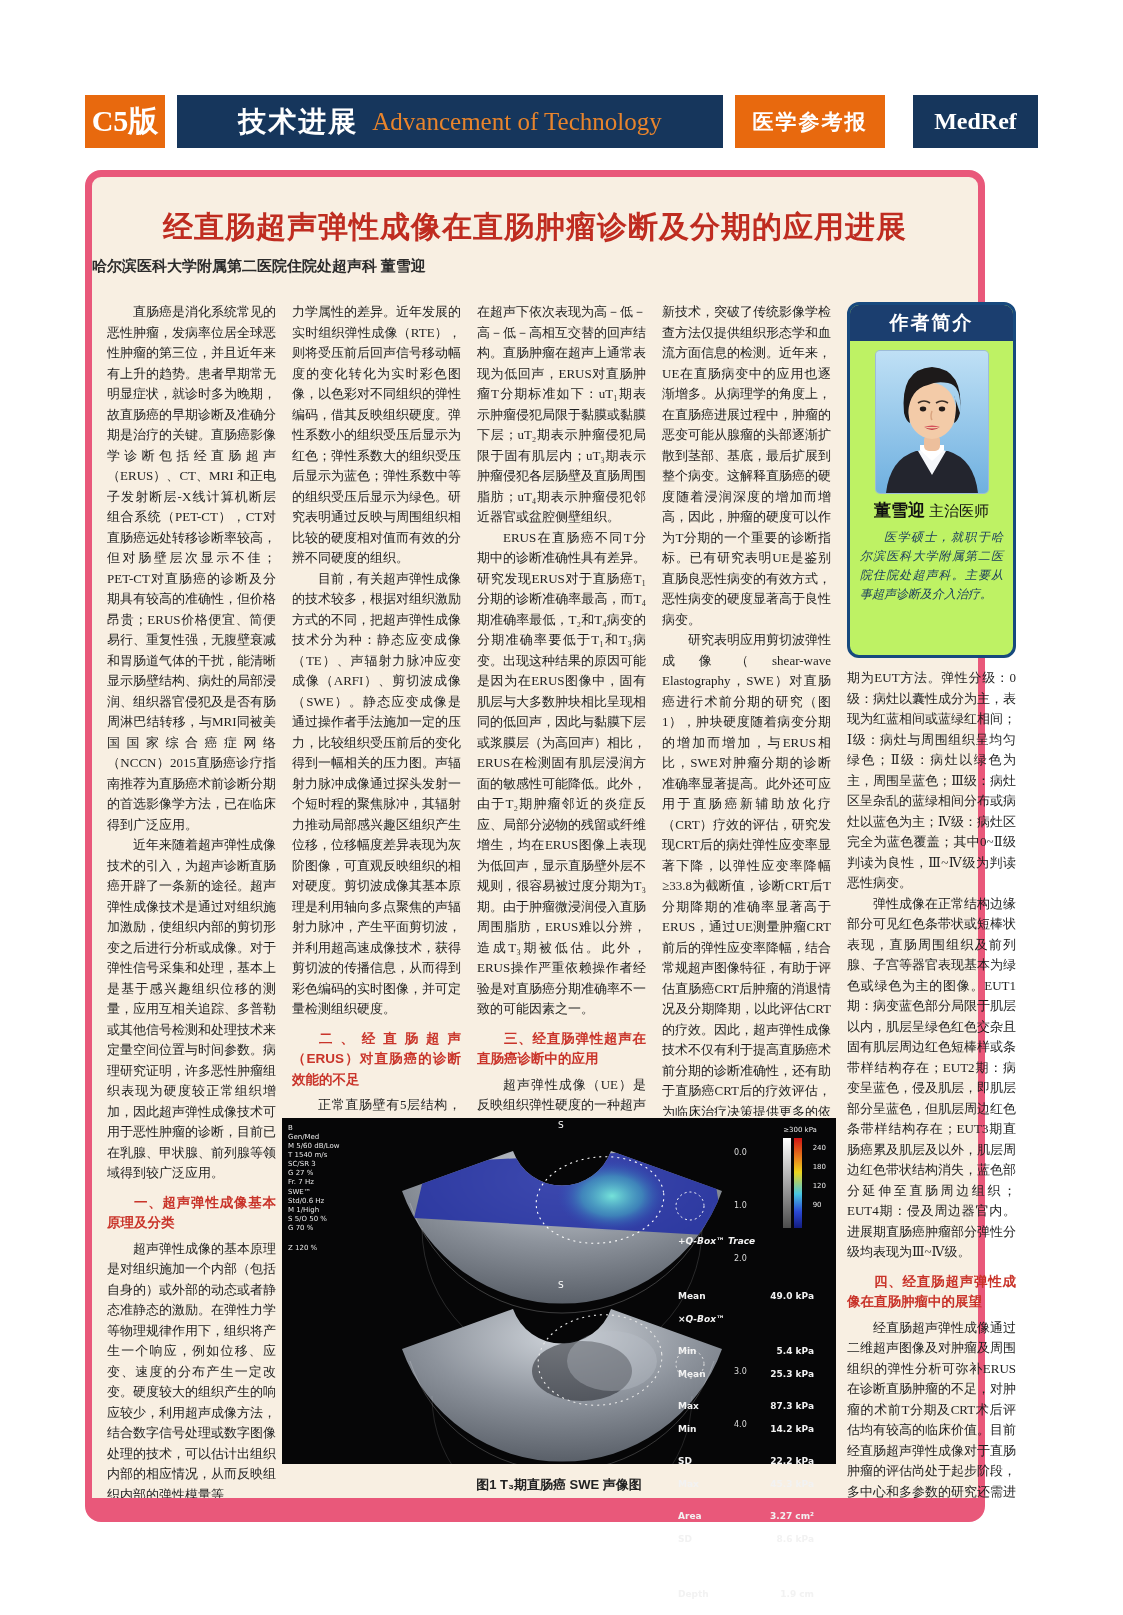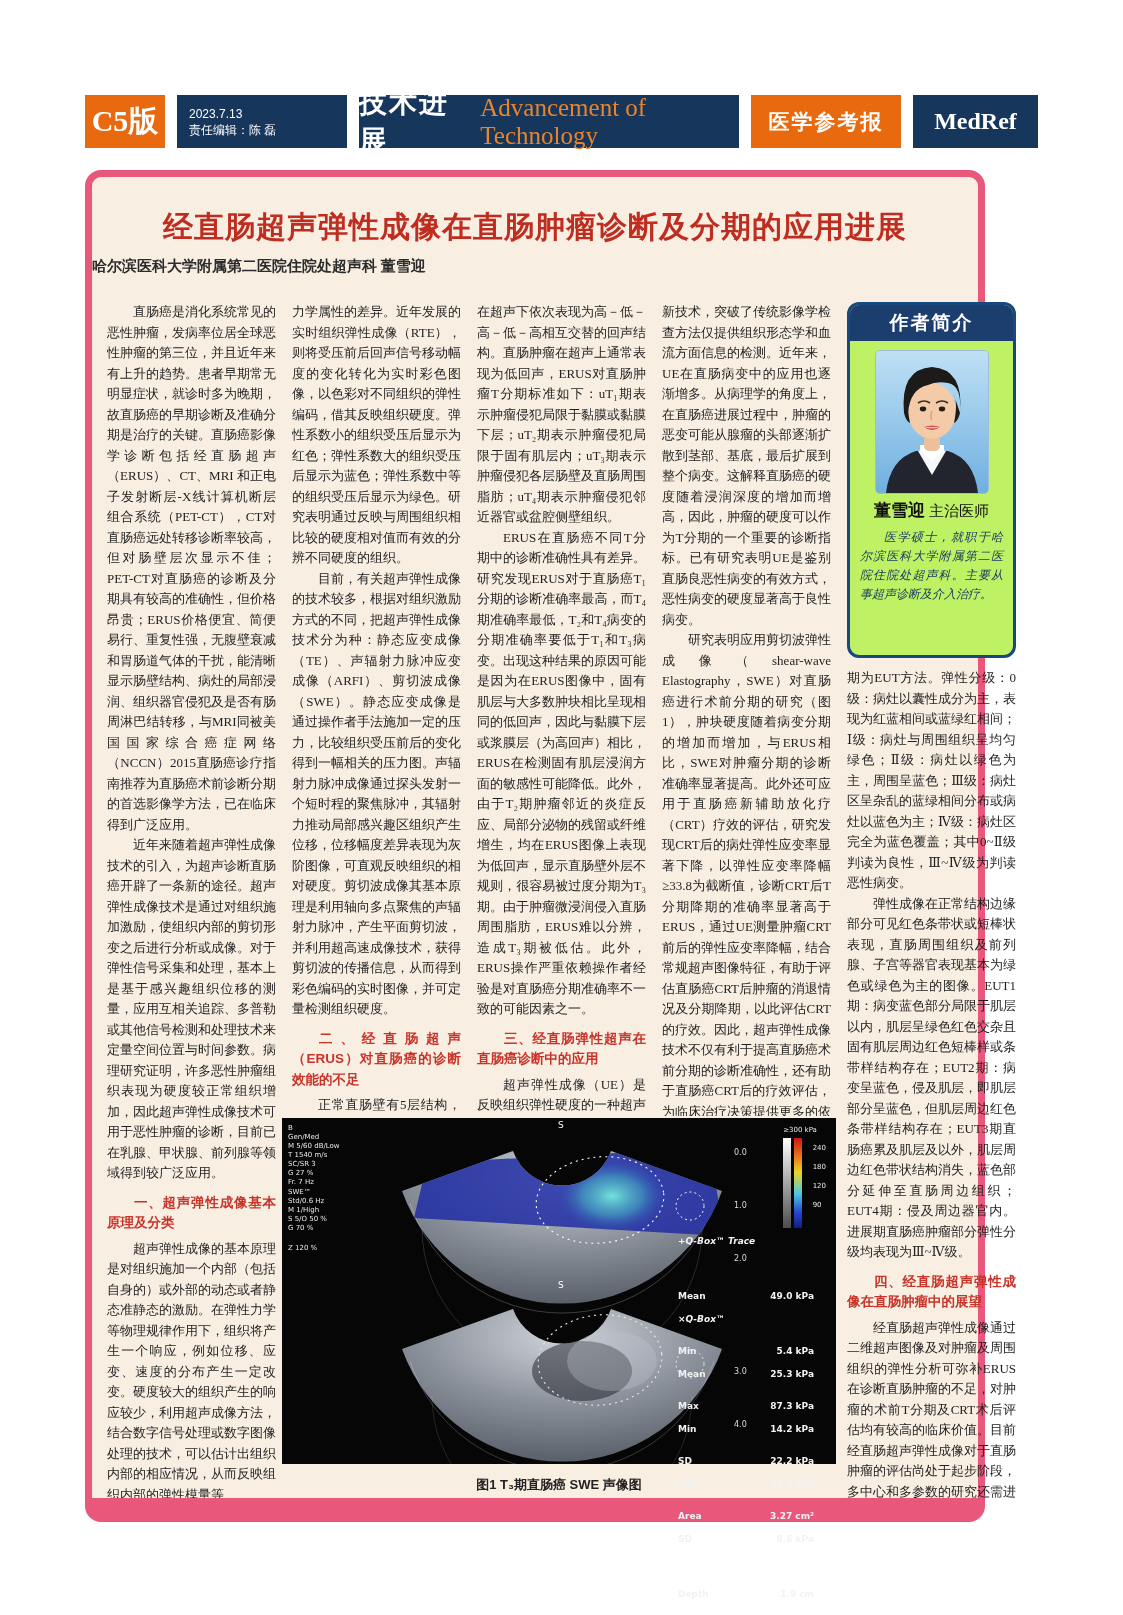--- a/index.html
+++ b/index.html
@@ -11,21 +11,21 @@
   .masthead{position:absolute;left:85px;top:95px;width:953px;height:53px;display:flex;gap:12px;}
   .seg{display:flex;align-items:center;justify-content:center;color:#fff;}
   .seg-edition{width:80px;background:#e8690e;font-size:30px;font-weight:bold;font-family:"Liberation Serif",serif;}
   .seg-meta{width:170px;background:#16365c;flex-direction:column;align-items:flex-start;justify-content:center;padding-left:12px;box-sizing:border-box;}
   .seg-meta .date{font-size:12px;line-height:16px;font-family:"Liberation Sans",sans-serif;}
   .seg-meta .editor{font-size:12px;line-height:16px;}
   .seg-section{flex:1;background:#16365c;gap:14px;}
   .seg-section .cn{font-size:28px;font-weight:bold;letter-spacing:2px;}
   .seg-section .en{font-size:25px;color:#e8842c;font-family:"Liberation Serif",serif;}
   .seg-paper{width:150px;background:#e8690e;font-size:21px;font-weight:bold;letter-spacing:2px;}
-  .seg-medref{width:125px;background:#16365c;font-size:24px;font-weight:bold;font-family:"Liberation Serif",serif;}
+  .seg-medref{width:125px;background:#16365c;font-size:24px;font-weight:bold;font-family:"Liberation Serif",serif;margin-left:16px;}
   
   .frame{
     position:absolute;left:85px;top:170px;width:900px;height:1352px;box-sizing:border-box;
     border:7px solid #e9587a;border-bottom-width:24px;border-radius:16px;background:#f8efe2;
   }
   .headline{position:absolute;left:0;top:30px;width:100%;text-align:center;
     font-family:"Liberation Sans","DejaVu Sans",sans-serif;font-weight:bold;
     font-size:30px;letter-spacing:1px;color:#bf2c20;}
   .byline{position:absolute;left:0;top:80px;width:100%;text-align:left;
     font-size:15px;color:#2b2b2b;font-weight:bold;}
@@ -74,24 +74,20 @@
   .qb2{top:196px;}
   .smark{font-size:9px;color:#fff;}
   .figcap{position:absolute;left:175px;top:1174px;width:554px;text-align:center;
     font-size:13px;font-weight:bold;color:#222;font-family:"Liberation Sans",sans-serif;}
 </style>
 </head>
 <body>
 
 <div class="masthead">
   <div class="seg seg-edition">C5版</div>
-  <div class="seg seg-meta">
-    <div class="date">2023.7.13</div>
-    <div class="editor">责任编辑：陈 磊</div>
-  </div>
   <div class="seg seg-section">
     <span class="cn">技术进展</span>
     <span class="en">Advancement of Technology</span>
   </div>
   <div class="seg seg-paper">医学参考报</div>
   <div class="seg seg-medref">MedRef</div>
 </div>
 
 <div class="frame">
   <div class="headline">经直肠超声弹性成像在直肠肿瘤诊断及分期的应用进展</div>

